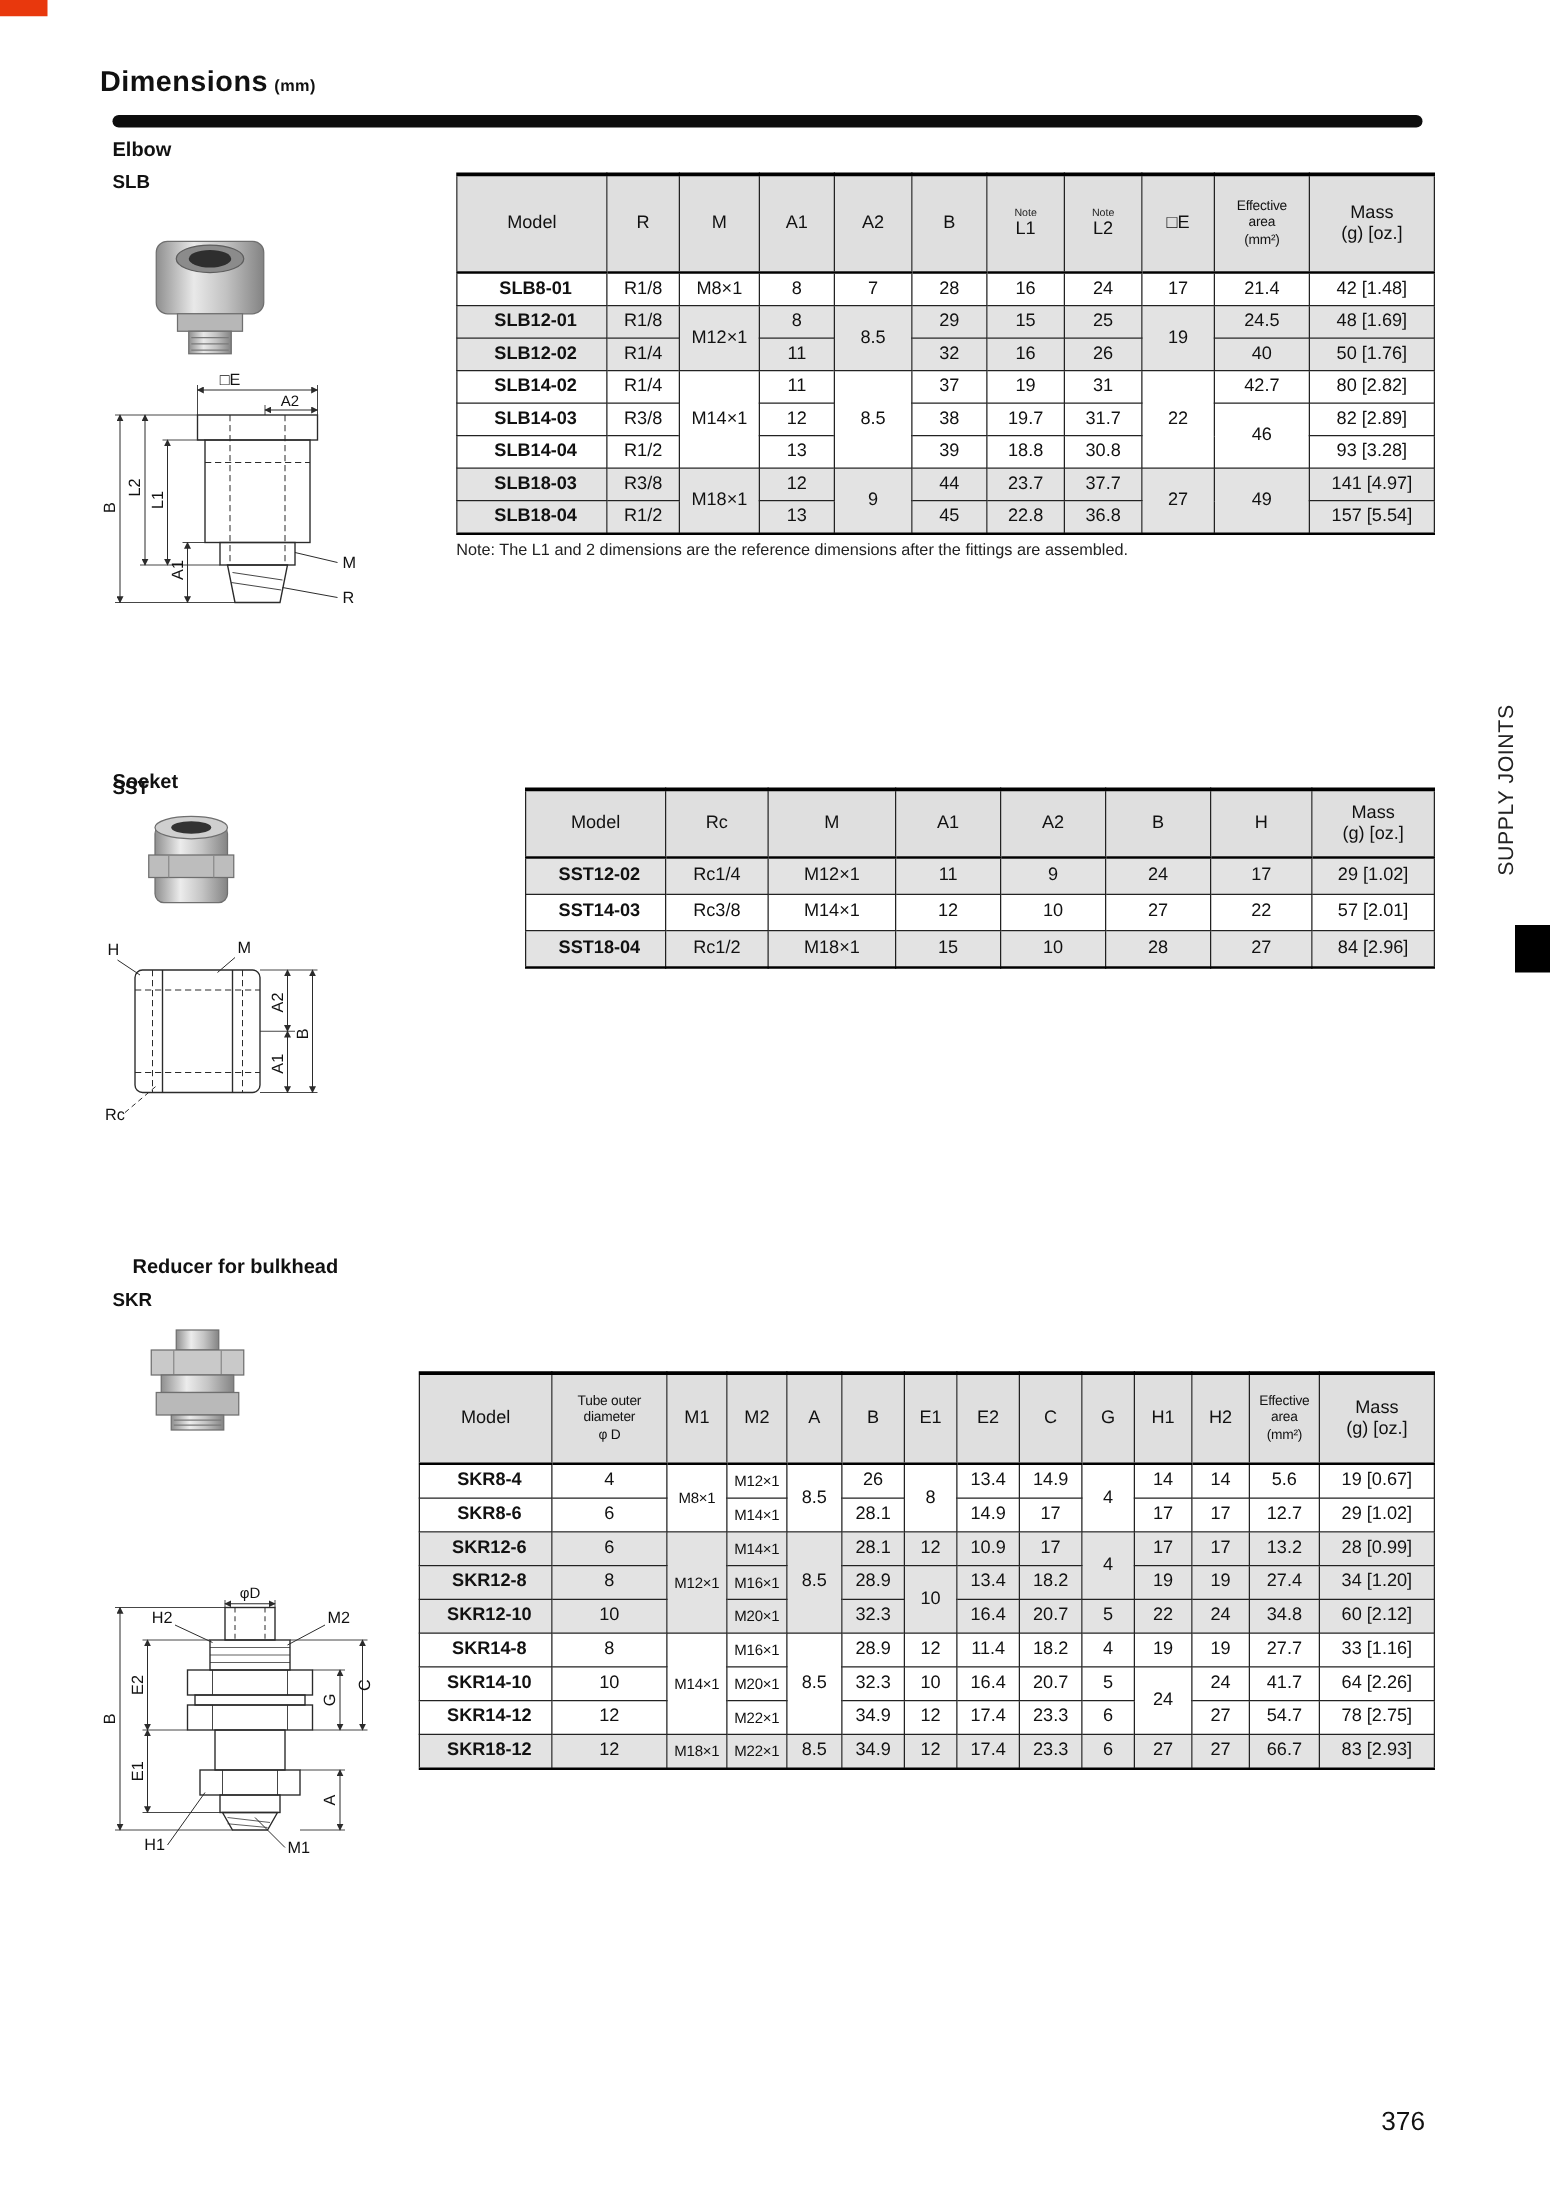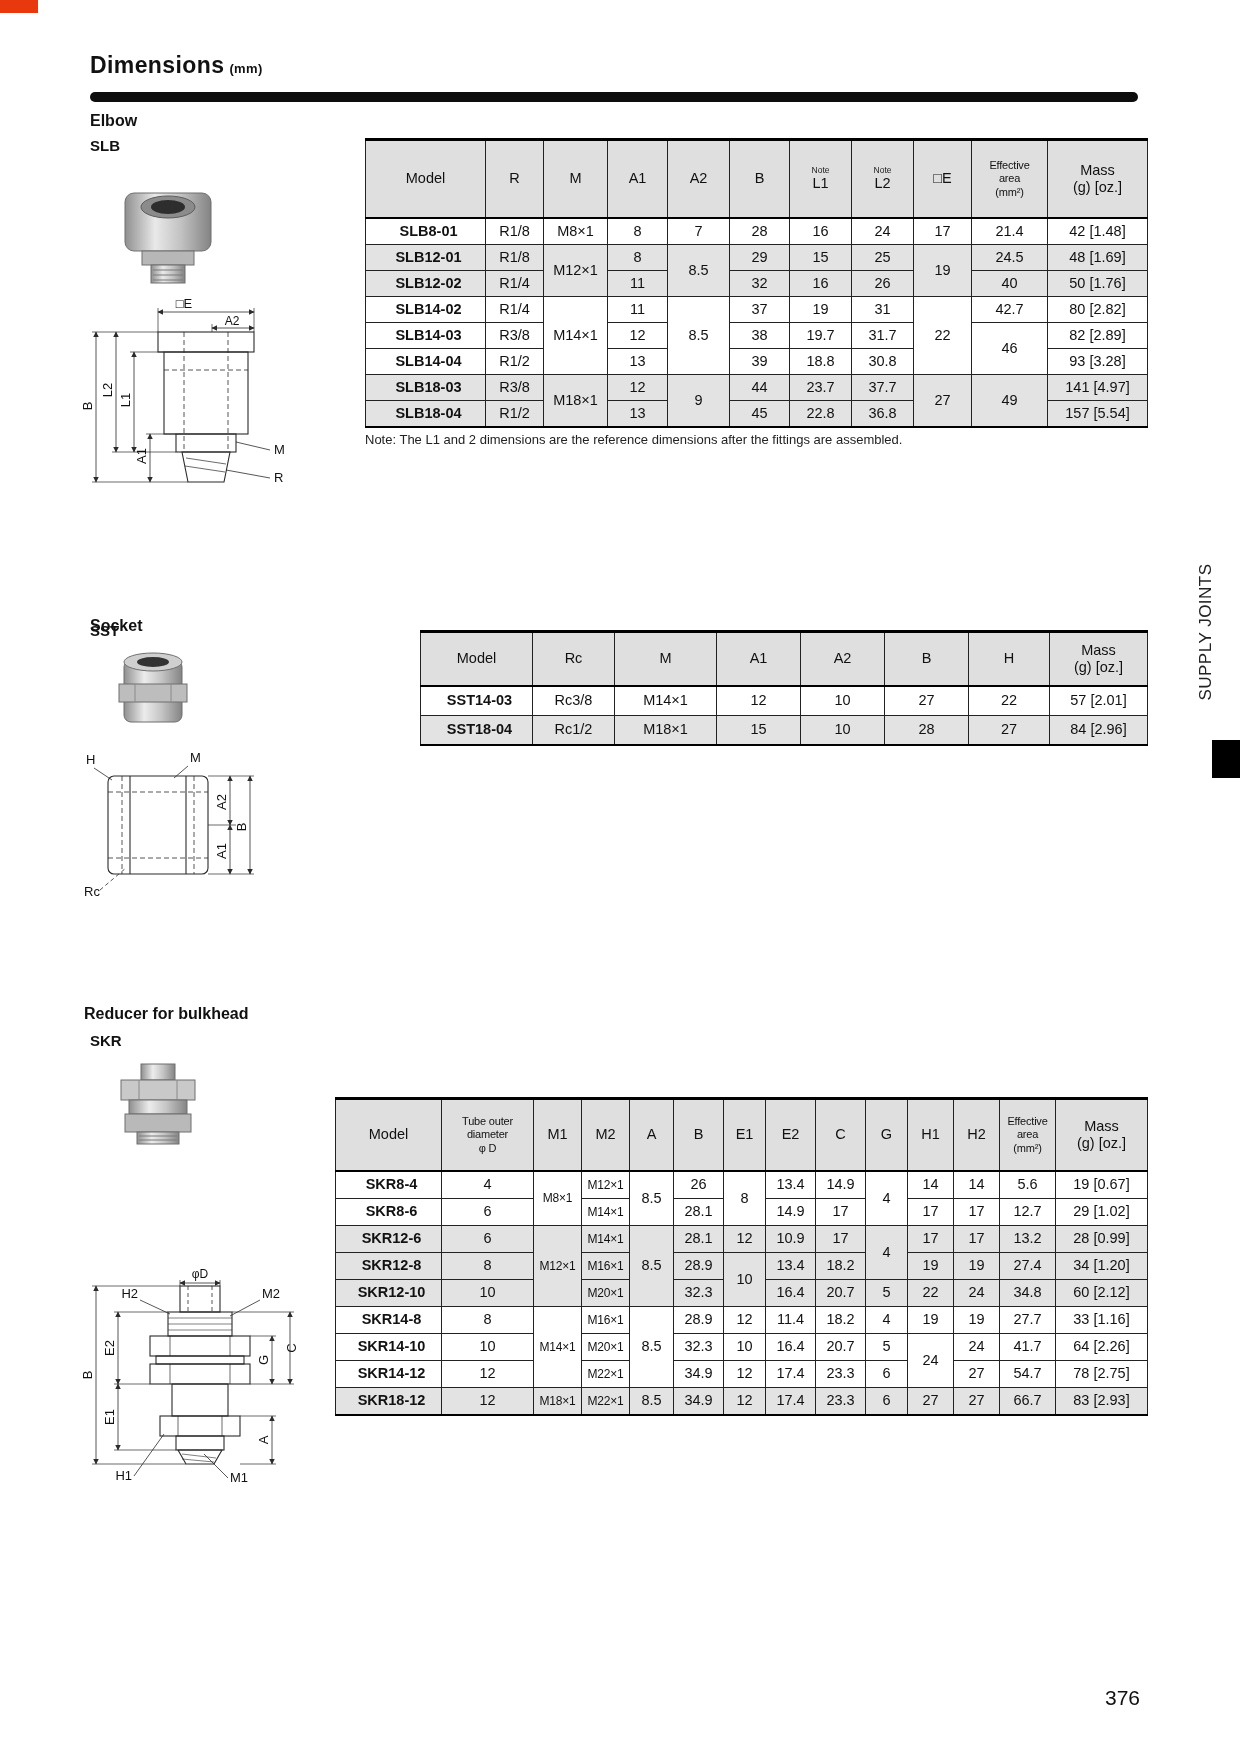--- a/index.html
+++ b/index.html
@@ -1,19 +1,19 @@
 <!DOCTYPE html>
 <html style="--accent-red: #e8380d; --table-header: #dfdfdf; --row-shade: #e3e3e3;"><head>
 <meta charset="utf-8">
 <style>
   html,body{margin:0;padding:0;background:#fff;}
   body{font-family:"Liberation Sans","DejaVu Sans",sans-serif;color:#111;}
   .page{position:relative;width:1240px;height:1754px;background:#fff;overflow:hidden;}
   .corner{position:absolute;left:0;top:0;width:38px;height:13px;background:var(--accent-red,#e8380d);}
-  .ttl{position:absolute;left:90px;top:52px;font-size:23px;font-weight:bold;letter-spacing:.4px;}
+  .ttl{position:absolute;left:80px;top:52px;font-size:23px;font-weight:bold;letter-spacing:.4px;}
   .ttl .unit{font-size:13px;font-weight:bold;margin-left:5px;}
   .bar{position:absolute;left:90px;top:92px;width:1048px;height:10px;background:#0d0d0d;border-radius:5px;}
   .sec-title{position:absolute;font-size:16px;font-weight:bold;}
   .sec-code{position:absolute;font-size:15px;font-weight:bold;}
   table.dim{position:absolute;border-collapse:collapse;table-layout:fixed;border-top:3px solid #000;border-bottom:2px solid #000;background:#fff;}
   .dim th,.dim td{border:1px solid #222;text-align:center;font-size:14.5px;padding:0 2px;overflow:hidden;vertical-align:middle;}
   .dim thead th{background:var(--table-header,#dfdfdf);font-weight:normal;border-bottom:2px solid #000;}
   .dim tr.shade td{background:var(--row-shade,#e3e3e3);}
   .dim td.b{font-weight:bold;}
   .dim .al-l{text-align:center;padding-left:8px;}
@@ -466,20 +466,46 @@
           <th>
             <div class="ln">H</div>
           </th>
           <th>
             <div class="ln">Mass</div>
             <div class="ln">(g) [oz.]</div>
           </th>
         </tr>
       </thead>
       <tbody>
+        <tr class="shade">
+          <td class="b al-l">
+            <div class="ln">SST12-02</div>
+          </td>
+          <td>
+            <div class="ln">Rc1/4</div>
+          </td>
+          <td>
+            <div class="ln">M12×1</div>
+          </td>
+          <td>
+            <div class="ln">11</div>
+          </td>
+          <td>
+            <div class="ln">9</div>
+          </td>
+          <td>
+            <div class="ln">24</div>
+          </td>
+          <td>
+            <div class="ln">17</div>
+          </td>
+          <td>
+            <div class="ln">29 [1.02]</div>
+          </td>
+        </tr>
         <tr>
           <td class="b al-l">
             <div class="ln">SST14-03</div>
           </td>
           <td>
             <div class="ln">Rc3/8</div>
           </td>
           <td>
             <div class="ln">M14×1</div>
           </td>
@@ -560,21 +586,21 @@
 
     <text x="6" y="148" font-size="13">Rc</text>
     <line x1="22" y1="142" x2="48" y2="120" stroke-width="0.8" stroke-dasharray="4 3"></line>
   </svg>
 
   <div class="side-label">
     <span>SUPPLY JOINTS</span>
   </div>
   <div class="side-tab"></div>
 
-  <div class="sec-title" style="left:84px;top:1005px;">Reducer for bulkhead</div>
+  <div class="sec-title" style="left:106px;top:1005px;">Reducer for bulkhead</div>
   <div class="sec-code" style="left:90px;top:1032px;">SKR</div>
 
   <svg class="photo" style="left:103px;top:1058px;" width="110" height="90" viewBox="0 0 110 90">
     <defs>
       <linearGradient id="g-skr" x1="0" y1="0" x2="1" y2="0">
         <stop offset="0" stop-color="#8f8f8f"></stop>
           <stop offset="0.35" stop-color="#ececec"></stop>
         <stop offset="0.65" stop-color="#c4c4c4"></stop>
           <stop offset="1" stop-color="#848484"></stop>
       </linearGradient>

